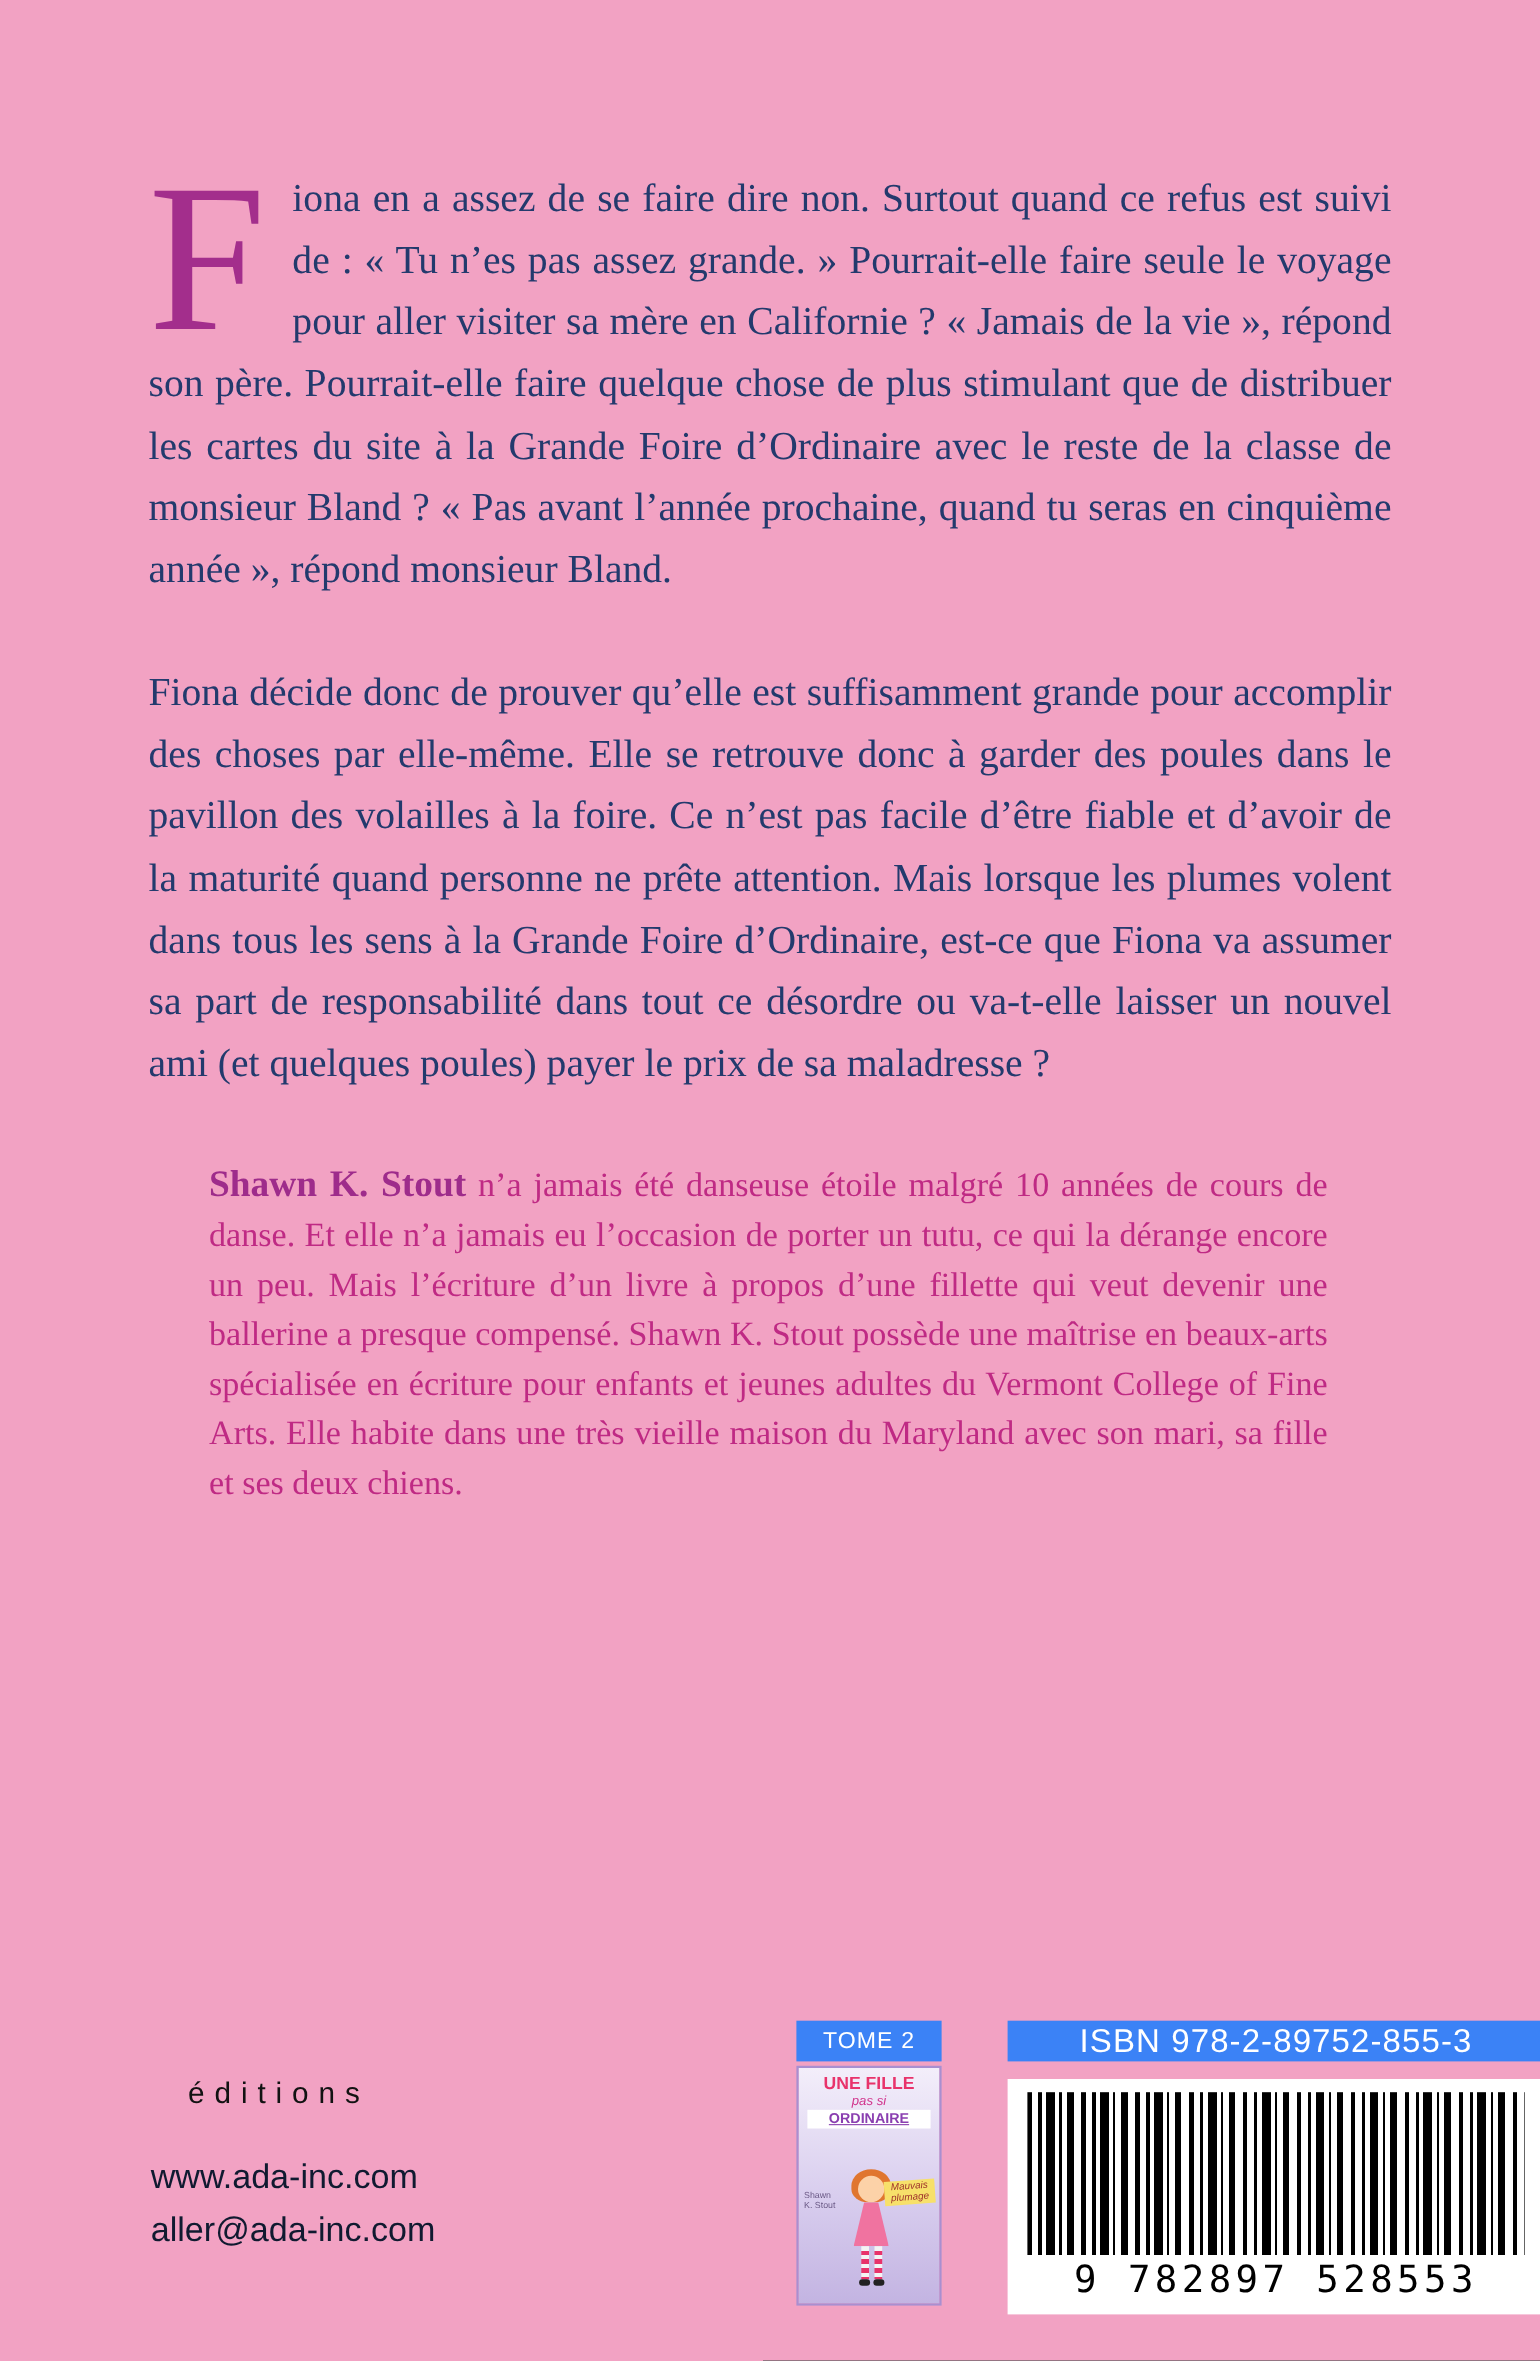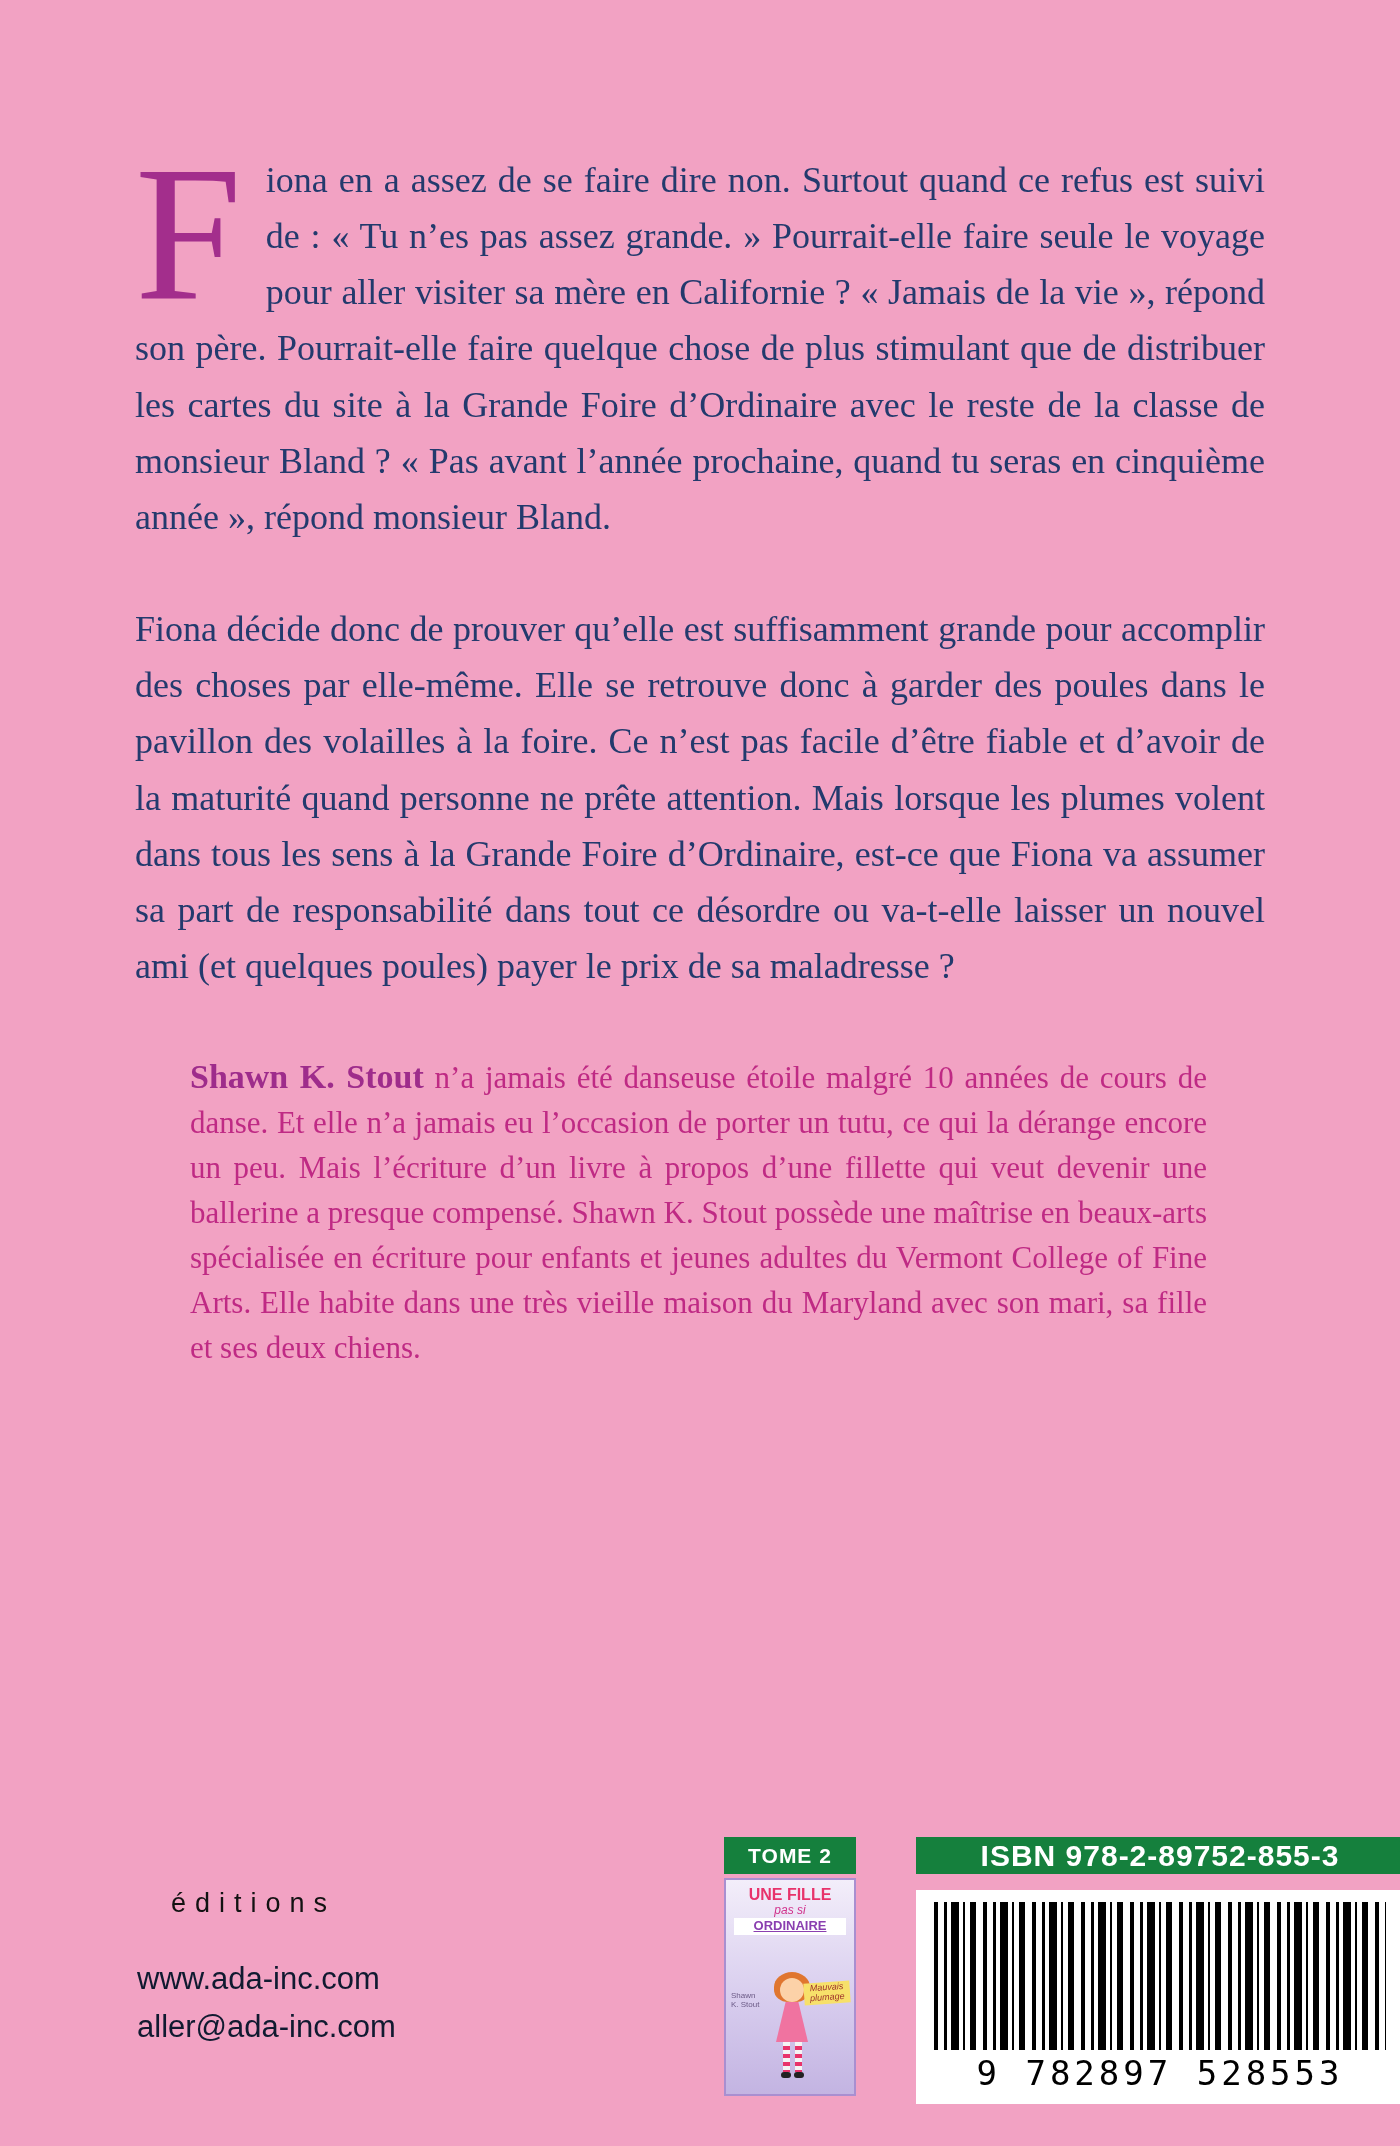--- a/index.html
+++ b/index.html
@@ -96,24 +96,24 @@
 
   
   .tome-col {
     position: absolute;
     left: 724px;
     top: 1837px;
     width: 132px;
   }
   .strip {
     height: 37px;
-    background: #15803d;
+    background: #3b82f6;
     color: #ffffff;
     font-family: "Liberation Sans", sans-serif;
-    font-weight: bold;
+    font-weight: normal;
     display: flex;
     align-items: center;
     justify-content: center;
     letter-spacing: 1px;
   }
   .tome-strip { font-size: 21px; }
   .thumb {
     position: relative;
     margin-top: 4px;
     height: 218px;

